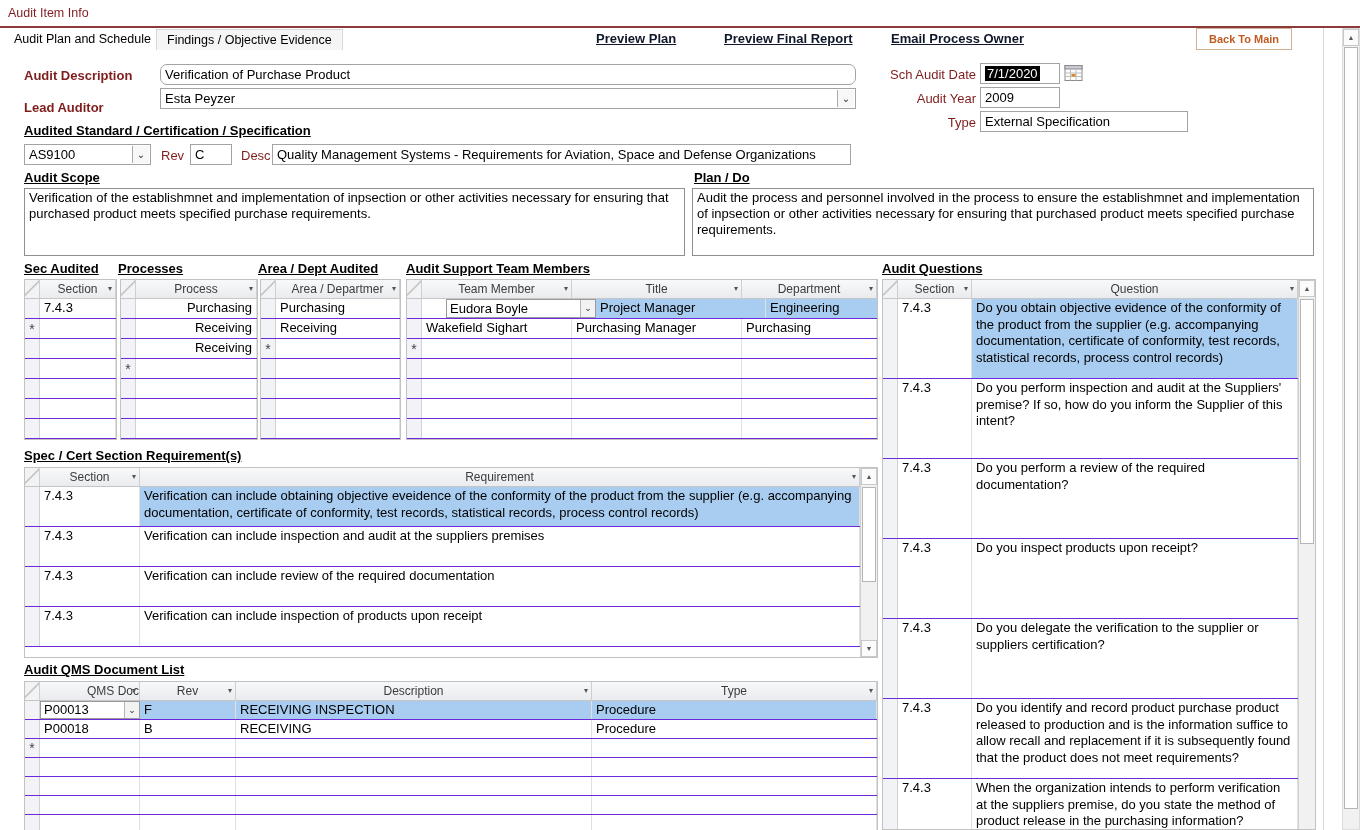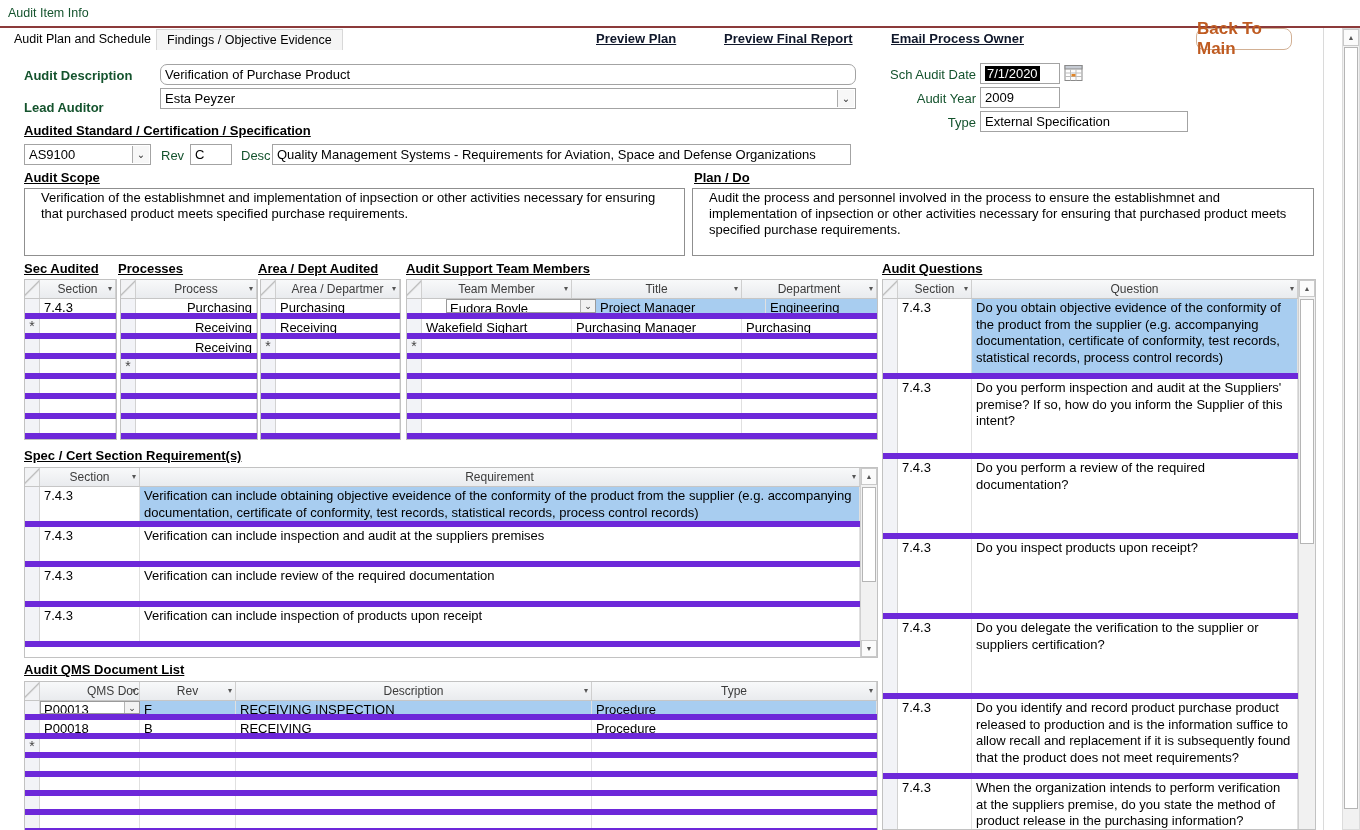--- a/index.html
+++ b/index.html
@@ -1,44 +1,44 @@
 <!DOCTYPE html>
 <html><head>
 <meta charset="utf-8">
 <style>
   html,body{margin:0;padding:0;}
   body{width:1360px;height:830px;position:relative;background:#fff;overflow:hidden;
        font-family:"Liberation Sans","DejaVu Sans",sans-serif;font-size:13px;color:#000;}
   .abs{position:absolute;}
-  .lbl{position:absolute;font-size:13px;color:#14532d;white-space:nowrap;}
+  .lbl{position:absolute;font-size:13px;color:#7f1d1d;white-space:nowrap;}
   .b{font-weight:bold;}
   .hd{position:absolute;font-size:13px;font-weight:bold;text-decoration:underline;white-space:nowrap;}
   .tb{position:absolute;border:1px solid #a3a3a3;background:#fff;font-size:13px;padding:2px 4px;
       box-sizing:border-box;overflow:hidden;white-space:nowrap;}
-  .ta{position:absolute;border:1px solid #8f8f8f;background:#fff;font-size:13px;padding:1px 16px;
+  .ta{position:absolute;border:1px solid #8f8f8f;background:#fff;font-size:13px;padding:1px 4px;
       box-sizing:border-box;line-height:16px;overflow:hidden;}
   .combo-btn{position:absolute;right:1px;top:1px;bottom:1px;width:16px;background:#f7f7f7;
       border-left:1px solid #ababab;display:flex;align-items:center;justify-content:center;
       font-size:10px;color:#333;}
   .lnk{position:absolute;font-size:13px;font-weight:bold;color:#0f172a;text-decoration:underline;
       white-space:nowrap;cursor:pointer;}
   .tab{position:absolute;height:20px;top:29px;display:flex;align-items:center;padding:0 10px;
       font-size:12.5px;white-space:nowrap;}
   .tab.active{background:#fff;}
   .tab.inactive{background:#f5f5f5;border:1px solid #d8d8d8;border-bottom:none;}
   
   .ds{position:absolute;border:1px solid #c2c2c2;background:#fff;overflow:hidden;box-sizing:border-box;}
   .dsh{display:flex;height:19px;background:linear-gradient(#f8f9fa,#e9ebee);
       border-bottom:1px solid #c6c6c6;font-size:12px;color:#3c3c3c;box-sizing:border-box;}
   .hc{position:relative;display:flex;align-items:center;justify-content:center;
       border-right:1px solid #cfcfcf;box-sizing:border-box;height:100%;overflow:hidden;}
   .hc .arr{position:absolute;right:3px;top:5px;font-size:8px;color:#555;line-height:8px;}
   .selh{width:15px;border-right:1px solid #cfcfcf;box-sizing:border-box;height:100%;
       background:linear-gradient(135deg,#f2f3f5 42%,#bdbdbd 47%,#f2f3f5 54%);}
-  .dsr{display:flex;border-bottom:6px solid #6d28d9;background:#fff;height:20px;box-sizing:border-box;}
+  .dsr{display:flex;border-bottom:1px solid #6d28d9;background:#fff;height:20px;box-sizing:border-box;}
   .sel{width:15px;background:#f2f3f7;border-right:1px solid #d2d2d2;box-sizing:border-box;
       display:flex;align-items:center;justify-content:center;color:#444;font-size:14px;flex:none;}
   .c{padding:1px 4px;border-right:1px solid #e0e0e0;box-sizing:border-box;overflow:hidden;
       font-size:13px;line-height:16.5px;flex:none;}
   .hl{background:#a8cdf0;}
   .qrow{height:80px;}
   .rrow{height:40px;}
   .qmsrow{height:19px;}
   .cellcombo{position:relative;background:#fff;border:1px solid #9a9a9a;padding:0 3px;}
   .cellcombo .cba{position:absolute;right:0;top:0;bottom:0;width:14px;background:#f2f2f2;
@@ -68,22 +68,22 @@
 <div class="tab active" style="left:4px;">
   <span>Audit Plan and Schedule</span>
 </div>
 <div class="tab inactive" style="left:156px;">
   <span>Findings / Objective Evidence</span>
 </div>
 
 <div class="lnk" style="left:596px;top:31px;">Preview Plan</div>
 <div class="lnk" style="left:724px;top:31px;">Preview Final Report</div>
 <div class="lnk" style="left:891px;top:31px;">Email Process Owner</div>
-<div class="abs" style="left:1196px;top:28px;width:94px;height:20px;background:#fff;border:1px solid #d2b094;border-radius:8px;
-            display:flex;align-items:center;justify-content:center;font-size:17px;font-weight:bold;color:#bf5b21;cursor:pointer;">
+<div class="abs" style="left:1196px;top:28px;width:94px;height:20px;background:#fff;border:1px solid #d2b094;border-radius:0;
+            display:flex;align-items:center;justify-content:center;font-size:11px;font-weight:bold;color:#bf5b21;cursor:pointer;">
   <span>Back To Main</span>
 </div>
 
 <div class="abs" style="left:1323px;top:28px;width:1px;height:802px;background:#dadada;"></div>
 <div class="abs" style="left:1342px;top:28px;width:18px;height:802px;background:#f1f1f1;border:1px solid #dcdcdc;box-sizing:border-box;">
   <div class="sbtn" style="top:0;">
       <span>▲</span>
     </div>
   <div class="sthumb" style="top:18px;height:762px;"></div>
 </div>

